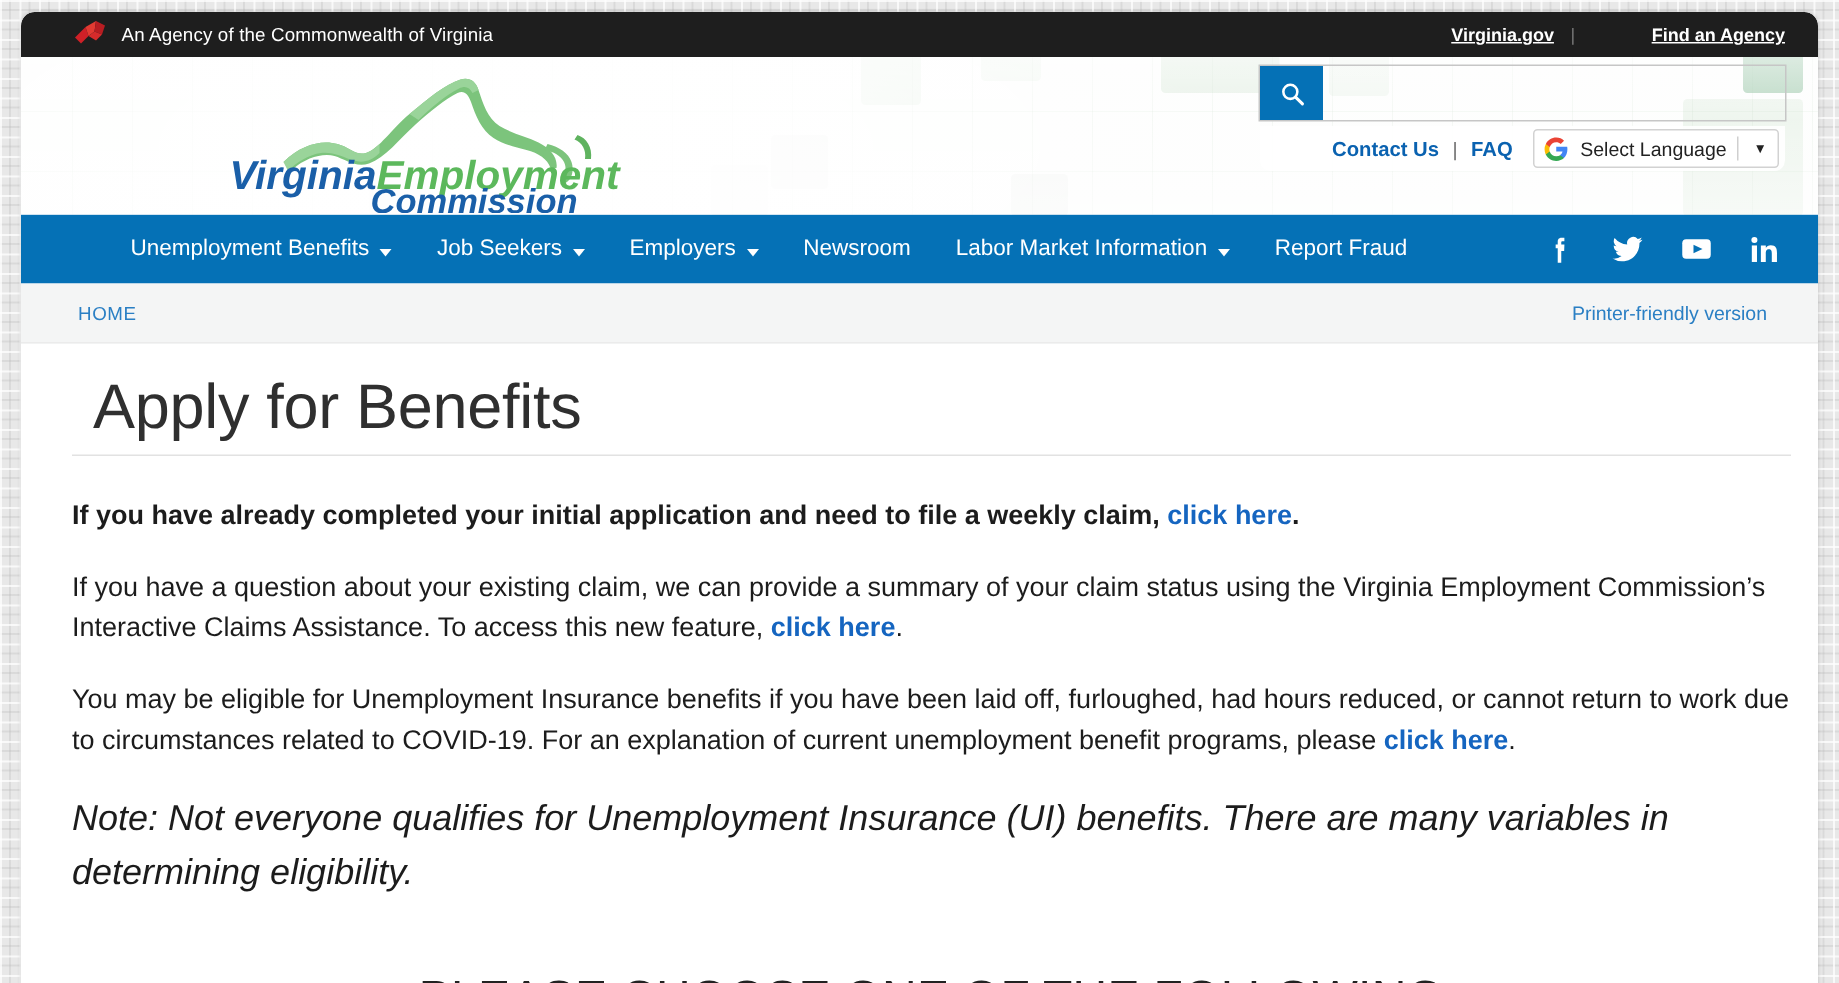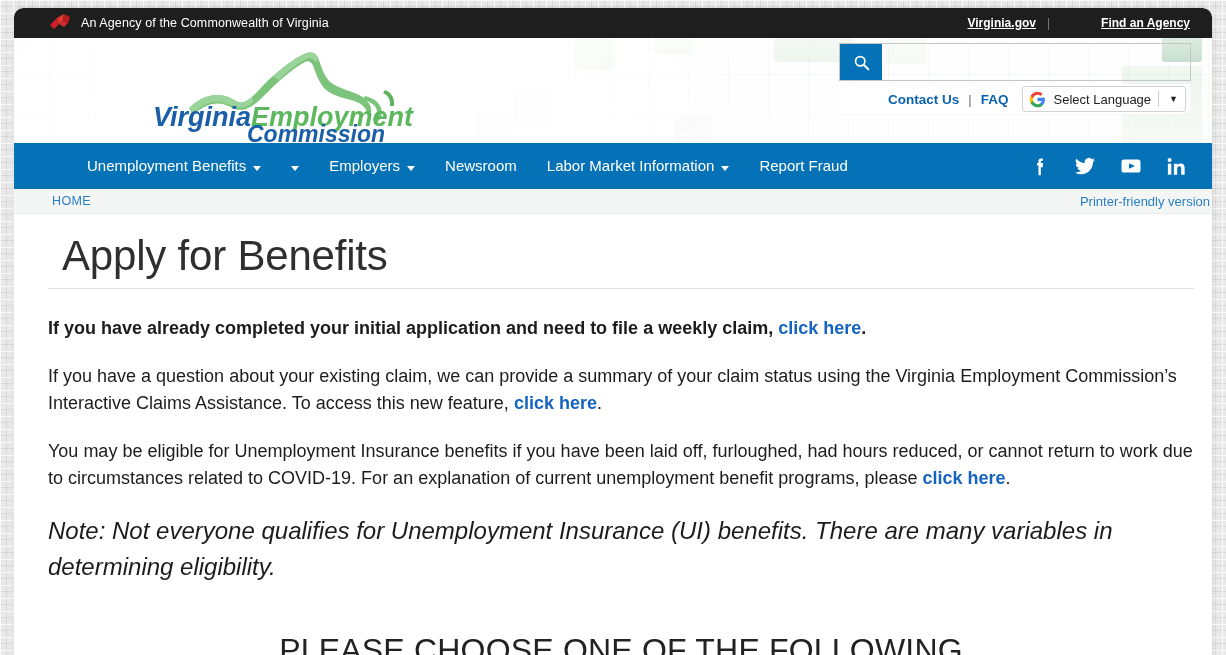--- a/index.html
+++ b/index.html
@@ -234,25 +234,25 @@
   .social-icon {
     cursor: pointer;
     display: flex;
     align-items: center;
     justify-content: center;
   }
   .social-icon svg { display: block; }
 
   
   .crumb-bar {
-    height: 25px;
+    height: 40px;
     background: #f4f5f5;
     display: flex;
     align-items: center;
-    padding: 0 2px 0 38px;
+    padding: 0 34px 0 38px;
     border-bottom: 1px solid #ebebeb;
   }
   .crumb-link {
     color: #2a7fc4;
     font-size: 12.5px;
     letter-spacing: 0.4px;
     text-decoration: none;
   }
   .crumb-right {
     margin-left: auto;
@@ -399,20 +399,21 @@
     </div>
   </div>
 
   <nav class="main-nav">
 
     <div class="nav-item">
       <span>Unemployment Benefits</span>
       <span class="caret"></span>
     </div>
     <div class="nav-item">
+      <span>Job Seekers</span>
       <span class="caret"></span>
     </div>
     <div class="nav-item">
       <span>Employers</span>
       <span class="caret"></span>
     </div>
     <div class="nav-item">
       <span>Newsroom</span>
     </div>
     <div class="nav-item">

